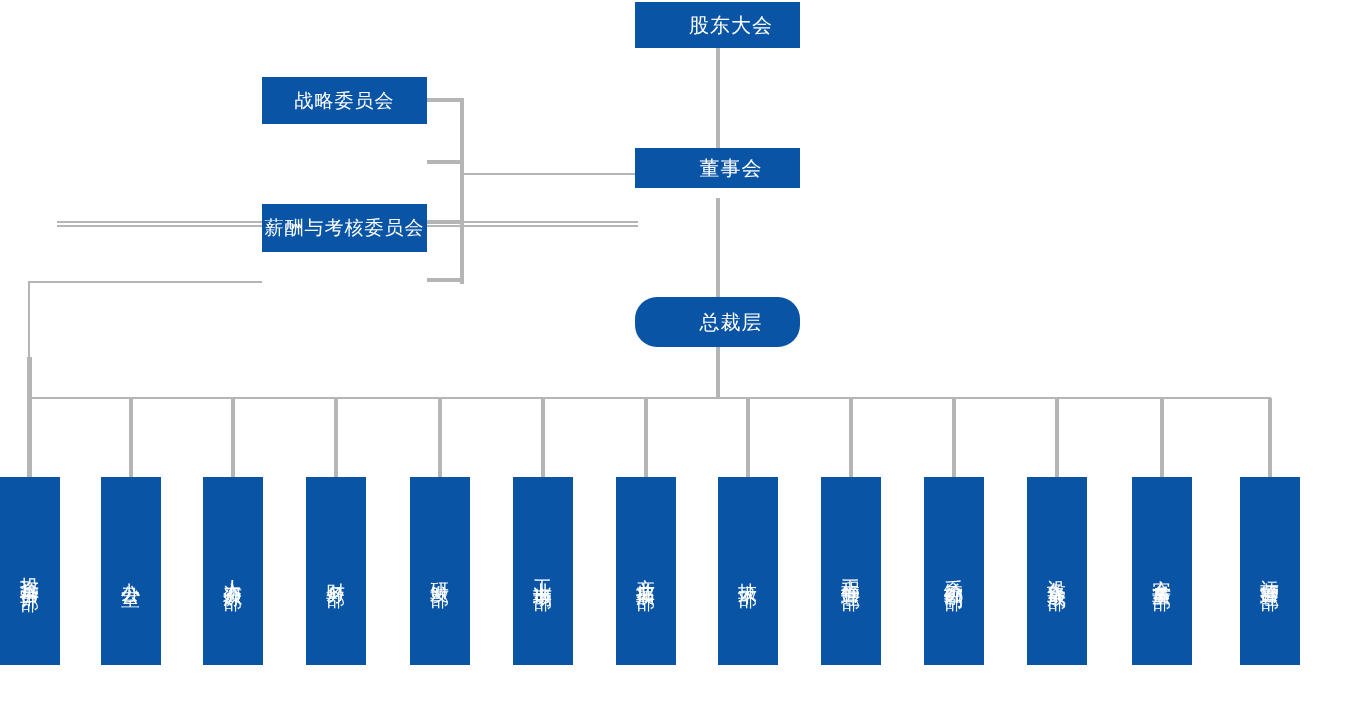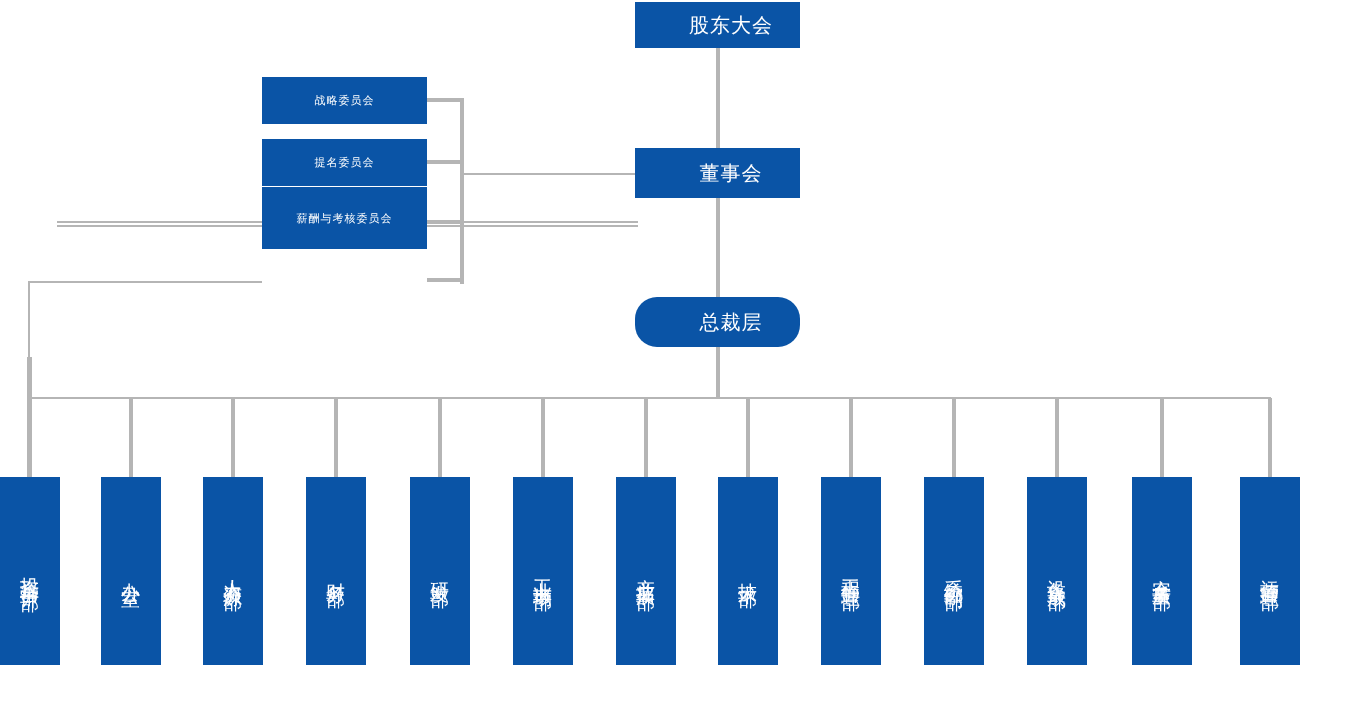--- a/index.html
+++ b/index.html
@@ -14,21 +14,21 @@
   .node{
     position:absolute;
     background:#0a54a6;
     color:#ffffff;
     display:flex;align-items:center;justify-content:center;
     z-index:2;
     box-sizing:border-box;
     text-align:center;
   }
   .node.main{font-size:20px;letter-spacing:1px;padding-left:27px;}
-  .node.committee{font-size:11px;letter-spacing:1px;}
+  .node.committee{font-size:19px;letter-spacing:1px;}
   .node.dept{
     font-size:19px;
     writing-mode:vertical-rl;
     text-orientation:upright;
     letter-spacing:3px;
     line-height:1;
   }
 </style>
 </head>
 <body>
@@ -63,34 +63,31 @@
   <div class="line" style="left:746px;top:398px;width:4px;height:79px;"></div>
   <div class="line" style="left:849px;top:398px;width:4px;height:79px;"></div>
   <div class="line" style="left:952px;top:398px;width:4px;height:79px;"></div>
   <div class="line" style="left:1055px;top:398px;width:4px;height:79px;"></div>
   <div class="line" style="left:1160px;top:398px;width:4px;height:79px;"></div>
   <div class="line" style="left:1268px;top:398px;width:4px;height:79px;"></div>
 
   <div class="node main" style="left:635px;top:2px;width:165px;height:46px;">
     <span>股东大会</span>
   </div>
-  <div class="node main" style="left:635px;top:148px;width:165px;height:50px;justify-content:center;">
+  <div class="node main" style="left:635px;top:148px;width:165px;height:40px;justify-content:center;">
     <span>董事会</span>
   </div>
   <div class="node main" style="left:635px;top:297px;width:165px;height:50px;border-radius:22px;">
     <span>总裁层</span>
   </div>
 
   <div class="node committee" style="left:262px;top:77px;width:165px;height:47px;">
     <span>战略委员会</span>
   </div>
-  <div class="node committee" style="left:262px;top:139px;width:165px;height:47px;">
-    <span>提名委员会</span>
-  </div>
-  <div class="node committee" style="left:262px;top:187px;width:165px;height:62px;">
+  <div class="node committee" style="left:262px;top:204px;width:165px;height:48px;">
     <span>薪酬与考核委员会</span>
   </div>
 
   <div class="node dept" style="left:0px;top:477px;width:60px;height:188px;">
     <span>投资与审计部</span>
   </div>
   <div class="node dept" style="left:101px;top:477px;width:60px;height:188px;">
     <span>办公室</span>
   </div>
   <div class="node dept" style="left:203px;top:477px;width:60px;height:188px;">

